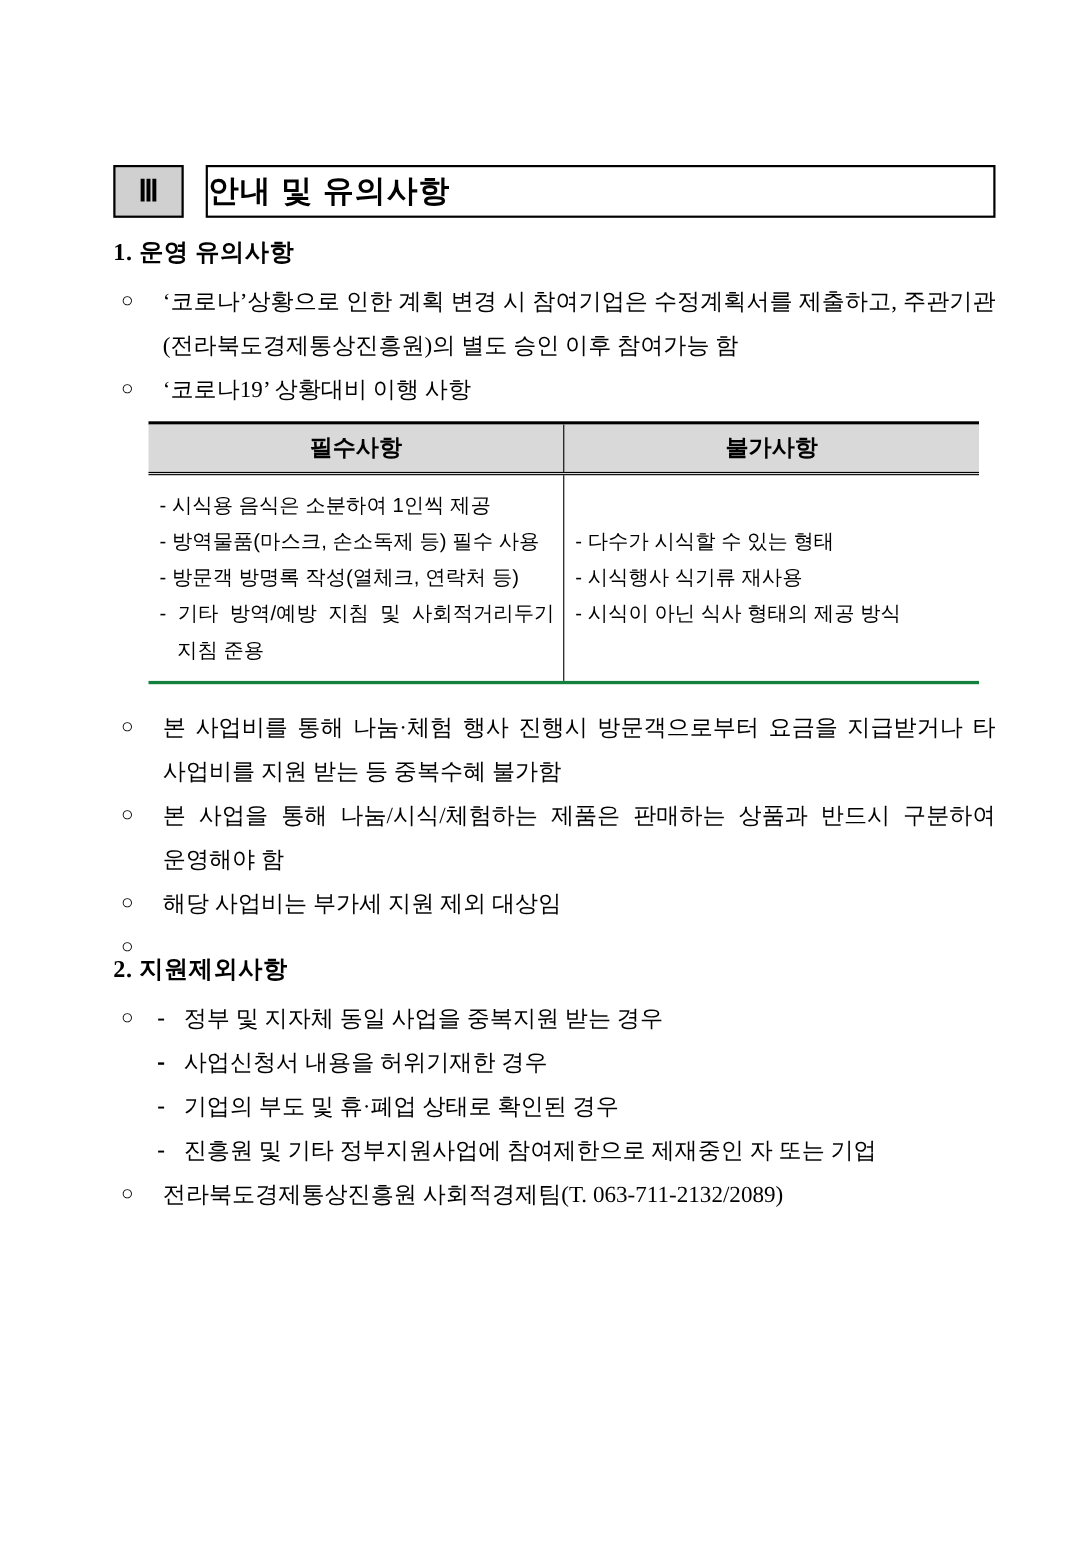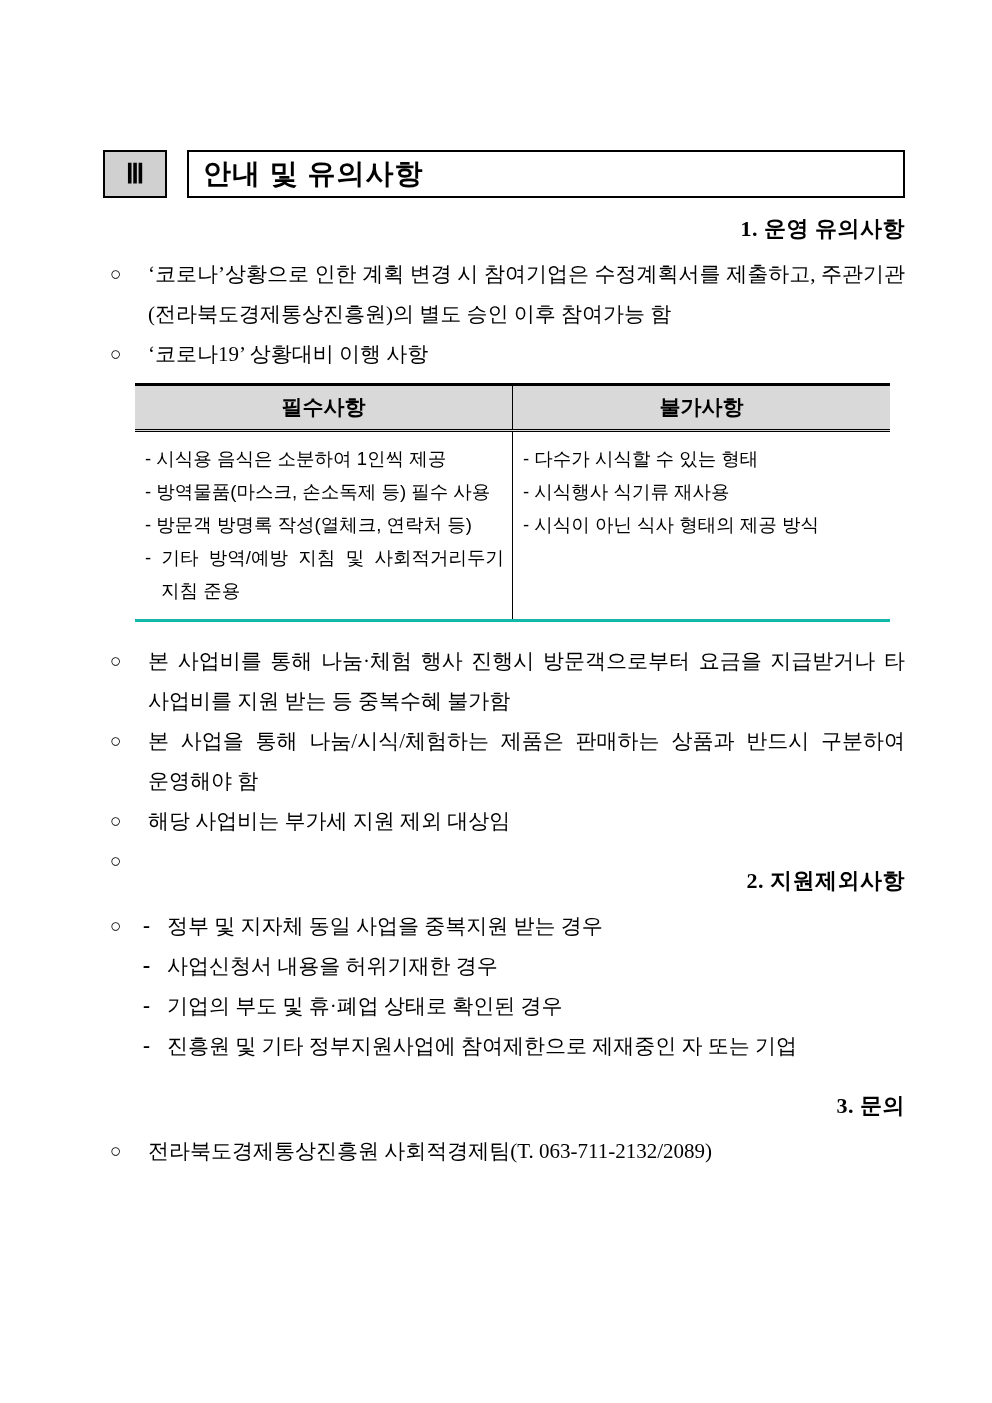--- a/index.html
+++ b/index.html
@@ -24,31 +24,29 @@
     background: #d0d0d0;
     display: flex; align-items: center; justify-content: center;
     font-family: "Liberation Serif", serif;
     font-weight: bold; font-size: 27px;
   }
   .badge-gap { width: 20px; }
   .title-box {
     flex: 1; height: 48px;
     border: 2px solid #000;
     display: flex; align-items: center;
-    padding-left: 14px;
     font-family: "Liberation Sans", sans-serif;
     font-weight: bold; font-size: 28px;
     letter-spacing: 1px;
   }
   
   .sec-heading {
     font-size: 22px; font-weight: bold;
     margin: 16px 0 10px 0;
     letter-spacing: 0.5px;
-    text-align: right;
   }
   .sec-heading.gap-top { margin-top: 25px; }
   
   .bullet {
     position: relative;
     margin: 0; padding-left: 45px;
     font-size: 21px; line-height: 40px;
     text-align: justify; word-break: keep-all;
   }
   .bullet > .marker {
@@ -63,36 +61,36 @@
   }
   .dash-item > .marker {
     position: absolute; left: 40px; top: -1px;
     font-size: 21px; font-weight: bold;
   }
   
   .notice-table {
     width: 755px;
     margin: 9px 0 19px 32px;
     border-top: 3px solid #000;
-    border-bottom: 3px solid #14b8a6;
+    border-bottom: 3px solid #15803d;
   }
   .thead {
     display: flex;
     background: #d9d9d9;
     border-bottom: 3px double #000;
   }
   .th {
     flex: 1;
     text-align: center;
     font-family: "Liberation Sans", sans-serif;
     font-weight: bold; font-size: 21px;
     padding: 7px 0 8px 0;
   }
   .th.first { border-right: 1px solid #000; }
-  .tbody { display: flex; align-items: flex-start; }
+  .tbody { display: flex; align-items: center; }
   .td {
     flex: 1;
     padding: 10px 8px 12px 10px;
     font-family: "Liberation Sans", sans-serif;
     font-size: 18.5px; line-height: 33px;
   }
   .td.first { border-right: 1px solid #000; }
   .cline {
     padding-left: 16px; text-indent: -16px;
     text-align: justify; word-break: keep-all;
@@ -178,20 +176,19 @@
   </p>
   <p class="dash-item">
     <span class="marker">-</span>
     <span>기업의 부도 및 휴·폐업 상태로 확인된 경우</span>
   </p>
   <p class="dash-item">
     <span class="marker">-</span>
     <span>진흥원 및 기타 정부지원사업에 참여제한으로 제재중인 자 또는 기업</span>
   </p>
 
-  <div class="sec-heading gap-top">3. 문의</div>
 
   <p class="bullet">
     <span class="marker">○</span>
     <span>전라북도경제통상진흥원 사회적경제팀(T. 063-711-2132/2089)</span>
   </p>
 
 </div>
 
 </body></html>

